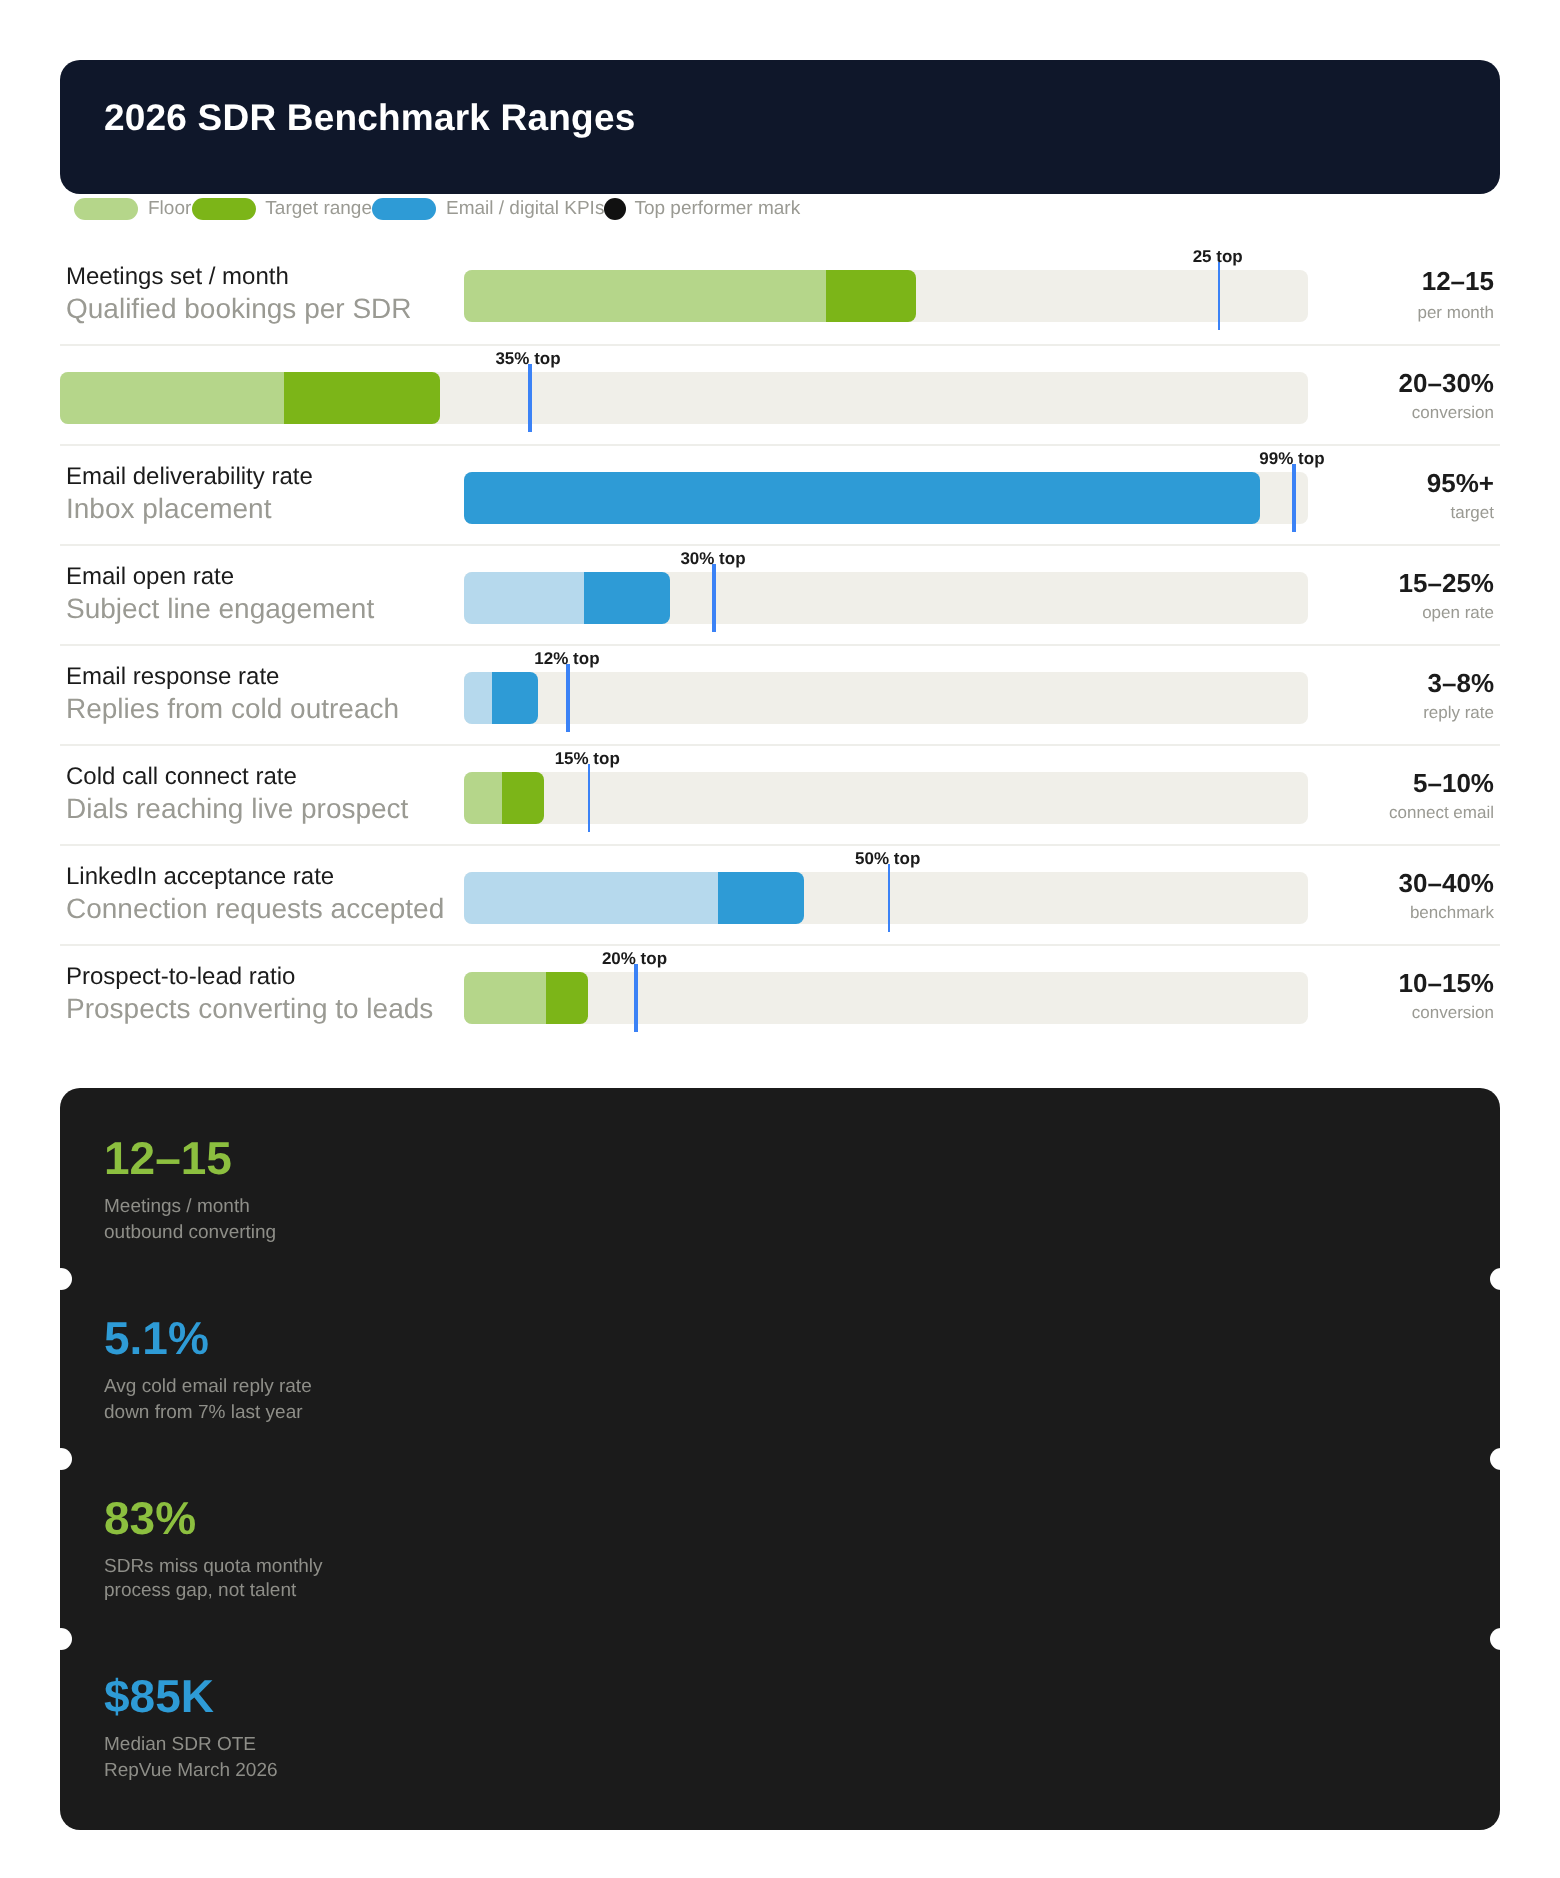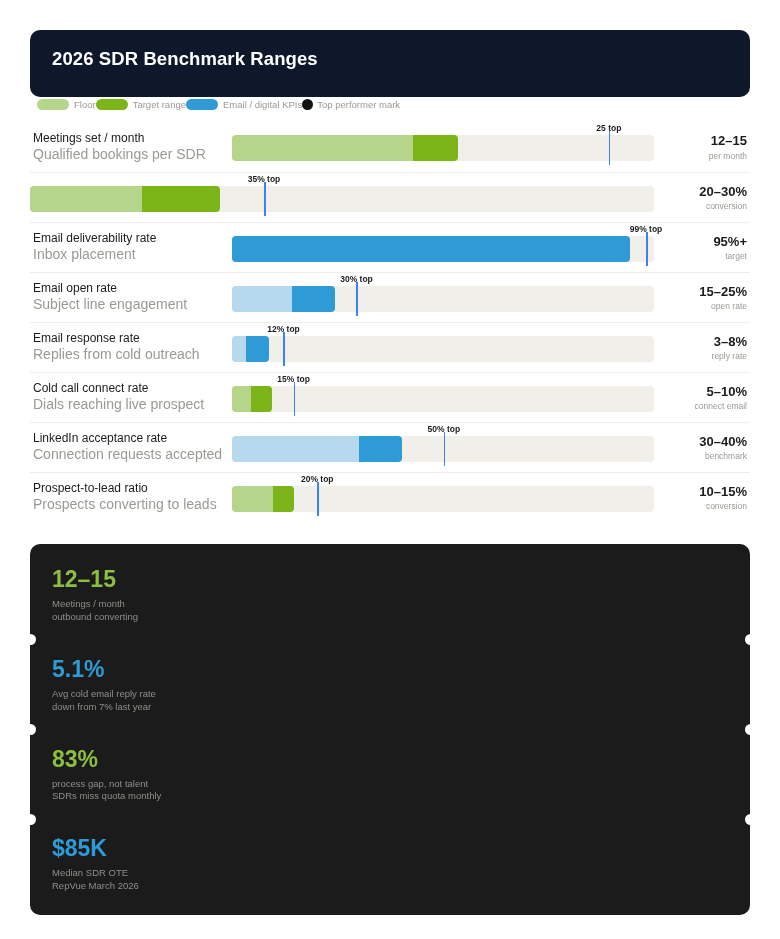--- a/index.html
+++ b/index.html
@@ -381,22 +381,22 @@
         <span class="notch left"></span>
         <span class="notch right"></span>
         <div class="stat-value" style="color:#2e9bd6">5.1%</div>
         <div class="stat-line">Avg cold email reply rate</div>
         <div class="stat-line">down from 7% last year</div>
       </div>
       <div class="stat">
         <span class="notch left"></span>
         <span class="notch right"></span>
         <div class="stat-value" style="color:#8cbf3f">83%</div>
+        <div class="stat-line">SDRs miss quota monthly</div>
         <div class="stat-line">process gap, not talent</div>
-        <div class="stat-line">SDRs miss quota monthly</div>
       </div>
       <div class="stat">
         <span class="notch left"></span>
         <span class="notch right"></span>
         <div class="stat-value" style="color:#2e9bd6">$85K</div>
         <div class="stat-line">Median SDR OTE</div>
         <div class="stat-line">RepVue March 2026</div>
       </div>
     </div>
 

